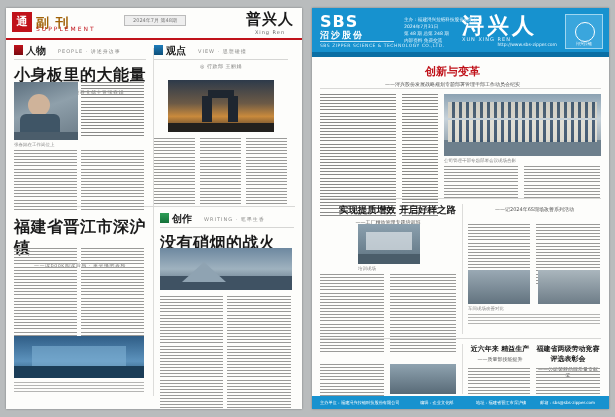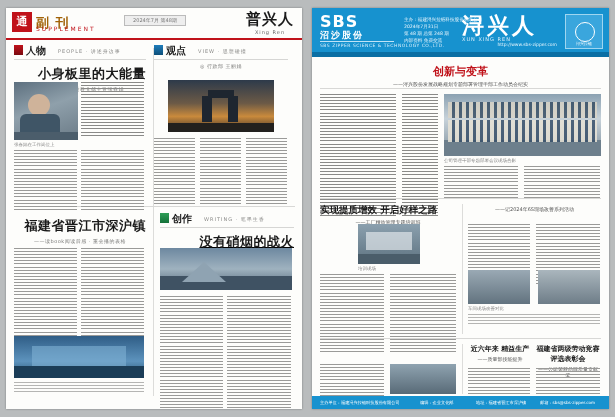--- a/index.html
+++ b/index.html
@@ -24,21 +24,21 @@
   .l-masthead{position:absolute;right:8px;top:2px;text-align:center;}
   .l-mast-cn{font-size:15px;color:#1a1a1a;font-weight:bold;letter-spacing:1px;}
   .l-mast-en{font-size:5px;color:#666;letter-spacing:1px;}
   .l-rule{position:absolute;left:0;top:30px;width:296px;height:2px;background:#c0121a;}
 
   .sec{position:absolute;}
   .sec-h{position:relative;height:15px;border-bottom:1px solid #d6d6d4;}
   .sec-flag{position:absolute;left:0;top:1px;width:9px;height:10px;}
   .sec-name{position:absolute;left:12px;top:0px;font-size:10px;font-weight:bold;color:#1d1d1d;}
   .sec-tag{position:absolute;left:44px;top:4px;font-size:5px;color:#8a8a88;letter-spacing:1px;}
-  .art-title{font-size:13px;font-weight:bold;color:#1a1a1a;text-align:right;margin-top:5px;letter-spacing:.5px;}
+  .art-title{font-size:16px;font-weight:bold;color:#1a1a1a;text-align:left;margin-top:5px;letter-spacing:.5px;}
   .art-sub{font-size:5px;color:#7a7a78;text-align:center;margin-top:3px;letter-spacing:.5px;}
   .photo{position:absolute;background:#7e8c96;overflow:hidden;}
   .photo.people{background:linear-gradient(160deg,#5d707f 0%,#8fa0ab 45%,#6b7b87 100%);}
   .photo.sunset{background:linear-gradient(180deg,#2d3a4a 0%,#6c5a46 45%,#c98a3c 70%,#3a2f28 100%);}
   .photo.blue{background:linear-gradient(180deg,#2f5d86 0%,#5d93bd 60%,#24506f 100%);}
   .photo.mount{background:linear-gradient(180deg,#6d88a0 0%,#9fb2bf 50%,#4d6274 100%);}
   .caption{position:absolute;font-size:4.5px;color:#888;}
 
   
   .r-head{position:absolute;left:0;top:0;width:297px;height:44px;background:#1792cf;}
@@ -52,21 +52,21 @@
   .r-mast-en{position:absolute;left:150px;top:28px;color:#dcf0fb;font-size:5px;letter-spacing:1px;}
   .r-site{position:absolute;right:52px;top:34px;color:#e6f5fd;font-size:4.5px;}
   .r-seal{position:absolute;right:6px;top:6px;width:36px;height:33px;background:#3aa6dd;border:1px solid #9fd6f0;}
   .r-seal .ring{position:absolute;left:9px;top:7px;width:18px;height:18px;border:1.5px solid #fff;border-radius:50%;}
   .r-seal .txt{position:absolute;left:0;bottom:2px;width:100%;text-align:center;color:#fff;font-size:4px;}
   .r-foot{position:absolute;left:0;bottom:0;width:297px;height:13px;background:#1792cf;color:#fff;font-size:4.2px;}
   .r-foot span{position:absolute;top:4px;}
 
   .rt{font-size:11px;font-weight:bold;color:#c0121a;text-align:center;}
   .rt-sub{font-size:5px;color:#555;text-align:center;margin-top:2px;}
-  .rt2{font-size:9.5px;font-weight:bold;color:#1a1a1a;text-align:left;}
+  .rt2{font-size:9.5px;font-weight:bold;color:#1a1a1a;text-align:right;}
   .divline{position:absolute;background:#d8d8d6;height:1px;}
   .vline{position:absolute;background:#dcdcda;width:1px;}
   .grouppic{position:absolute;background:linear-gradient(180deg,#8ca2b2 0%,#c7d2d9 40%,#7d8f9c 100%);}
   .smalltitle{font-size:7px;font-weight:bold;color:#1a1a1a;text-align:center;}
 </style>
 </head>
 <body>
 
 <div class="page">
 
@@ -457,21 +457,21 @@
       <div class="r-mast-en">XUN XING REN</div>
       <div class="r-site">http://www.sbs-zipper.com</div>
 
       <div class="r-seal">
         <div class="ring"></div>
         <div class="txt">浔兴拉链</div>
       </div>
     </div>
     <div class="r-head2"></div>
 
-    <div style="position:absolute;left:8px;top:56px;width:281px;">
+    <div style="position:absolute;left:0;top:56px;width:281px;">
       <div class="rt">创新与变革</div>
       <div class="rt-sub">——浔兴股份发展战略规划专题部署管理干部工作动员会纪实</div>
     </div>
     <div class="divline" style="left:8px;top:80px;width:281px;"></div>
 
     <div class="lines dark" style="left:8px;top:86px;width:76px;">
       <i></i>
         <i></i>
         <i></i>
         <i></i>

